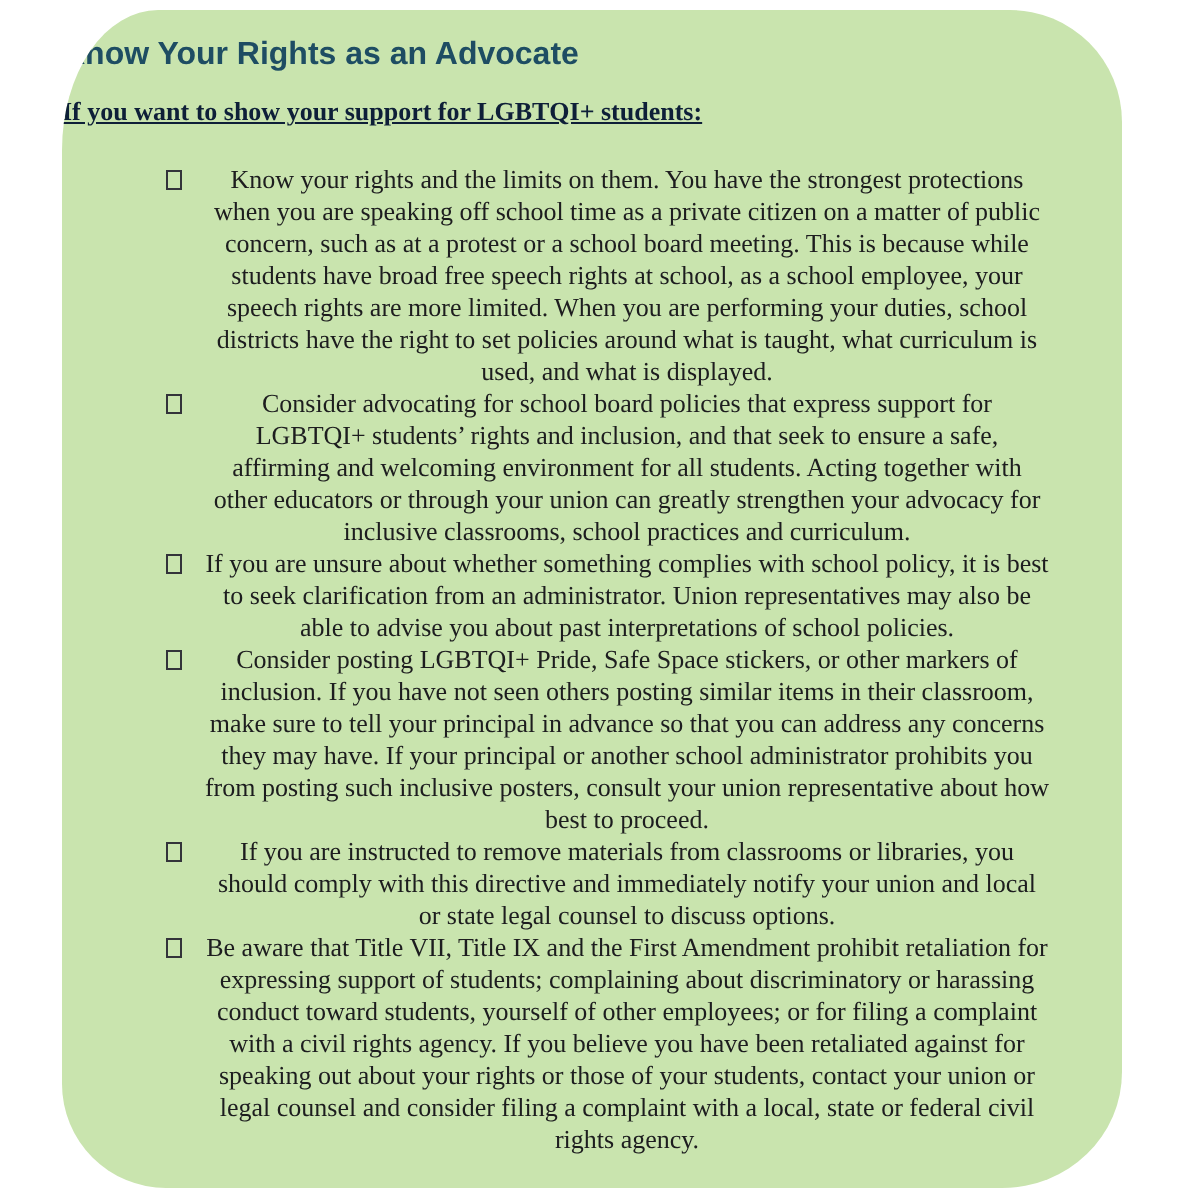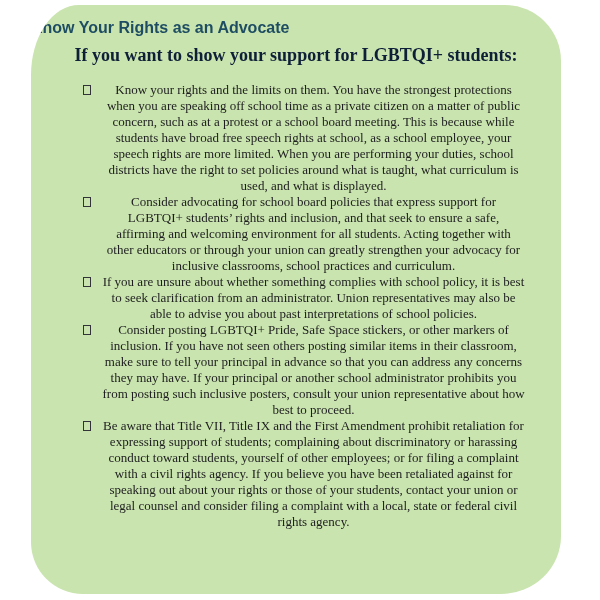--- a/index.html
+++ b/index.html
@@ -26,26 +26,26 @@
     padding-top: 12px;
     text-align: left;
     font-family: "Liberation Sans", sans-serif;
     font-weight: bold;
     font-size: 16px;
     line-height: 21px;
     color: var(--title_color, #1e4d63);
   }
   .card-subtitle {
     margin-top: 8px;
-    text-align: center;
     font-family: "Liberation Serif", serif;
     font-weight: bold;
-    font-size: 18px;
+    font-size: 13px;
     line-height: 19px;
     color: var(--subtitle_color, #0e1f38);
+    text-decoration: underline;
   }
   ul.rights-list {
     list-style: none;
     margin: 17px 36px 0 52px;
     font-size: 13px;
     line-height: 16px;
     color: var(--body_color, #1d1d1f);
     text-align: center;
   }
   ul.rights-list li {
@@ -80,17 +80,21 @@
       <li>
         <span class="bullet-box"></span>
         <span class="bullet-text">If you are unsure about whether something complies with school policy, it is best to seek clarification from an administrator. Union representatives may also be able to advise you about past interpretations of school policies.</span>
       </li>
       <li>
         <span class="bullet-box"></span>
         <span class="bullet-text">Consider posting LGBTQI+ Pride, Safe Space stickers, or other markers of inclusion. If you have not seen others posting similar items in their classroom, make sure to tell your principal in advance so that you can address any concerns they may have. If your principal or another school administrator prohibits you from posting such inclusive posters, consult your union representative about how best to proceed.</span>
       </li>
       <li>
         <span class="bullet-box"></span>
+        <span class="bullet-text">If you are instructed to remove materials from classrooms or libraries, you should comply with this directive and immediately notify your union and local or state legal counsel to discuss options.</span>
+      </li>
+      <li>
+        <span class="bullet-box"></span>
         <span class="bullet-text">Be aware that Title VII, Title IX and the First Amendment prohibit retaliation for expressing support of students; complaining about discriminatory or harassing conduct toward students, yourself of other employees; or for filing a complaint with a civil rights agency. If you believe you have been retaliated against for speaking out about your rights or those of your students, contact your union or legal counsel and consider filing a complaint with a local, state or federal civil rights agency.</span>
       </li>
     </ul>
   </div>
 </div>
 
 </body></html>

